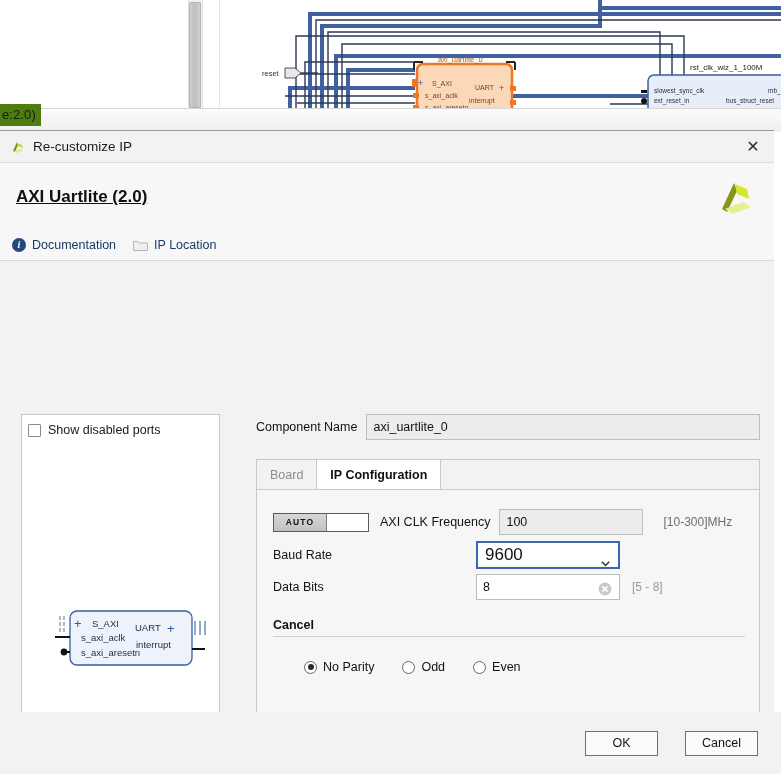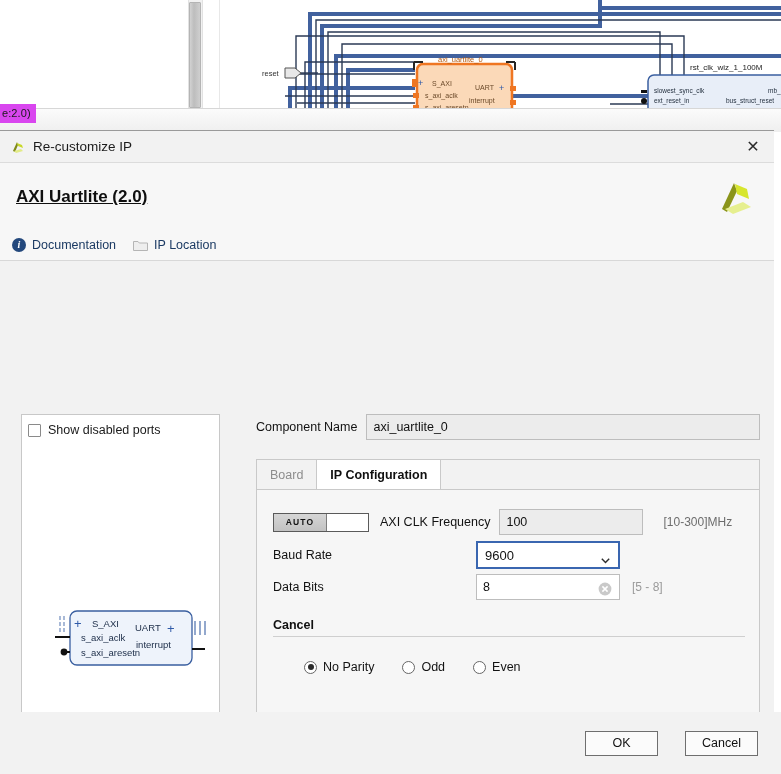--- a/index.html
+++ b/index.html
@@ -19,22 +19,22 @@
   }
   .bg-canvas svg { position: absolute; left: 0; top: 0; }
 
   .bg-strip {
     position: absolute; left: 0; bottom: 0; width: 781px; height: 24px;
     background: linear-gradient(to bottom,#fbfbfb,#efefef);
     border-top: 1px solid #d7d7d7;
   }
   .bg-tabtext {
     position: absolute; left: 0; top: 104px;
-    background: #d946ef; color: #1a1a1a;
-    font-size: 11px; padding: 3px 5px 4px 2px;
+    background: #4d7c0f; color: #1a1a1a;
+    font-size: 13px; padding: 3px 5px 4px 2px;
     letter-spacing: .1px;
   }
   
   .canvas-sb-track {
     position: absolute; left: 188px; top: 0; width: 15px; height: 108px;
     background: #f2f2f2; border-left: 1px solid #e2e2e2; border-right:1px solid #e2e2e2;
   }
   .canvas-sb-thumb {
     position: absolute; left: 189px; top: 2px; width: 12px; height: 106px;
     background: linear-gradient(to right,#d2d2d2,#bdbdbd 40%,#cfcfcf);
@@ -160,21 +160,21 @@
     width: 144px; height: 26px; border: 1px solid #bdbdbd; background: #ececec;
     font-size: 12.5px; color: #111; padding: 0 6px; line-height: 24px;
   }
   .txtfield.white { background: #ffffff; }
   .range { font-size: 12px; color: #6d6d6d; }
   .range.dim { color: #9a9a9a; }
 
   .combo {
     width: 144px; height: 28px; border: 2px solid #3a66b0; background: #ffffff;
     display: flex; align-items: center; padding: 0 7px;
-    font-size: 13px; color: #111; position: relative;
+    font-size: 17px; color: #111; position: relative;
   }
   .combo .caret {
     position: absolute; right: 8px; top: 50%; margin-top: -3px;
     width: 9px; height: 6px;
   }
 
   .clear-ic { position: absolute; right: 7px; top: 50%; margin-top: -7px; width: 14px; height: 14px; }
 
   .parity-head {
     position: absolute; left: 16px; top: 203px; width: 472px;

